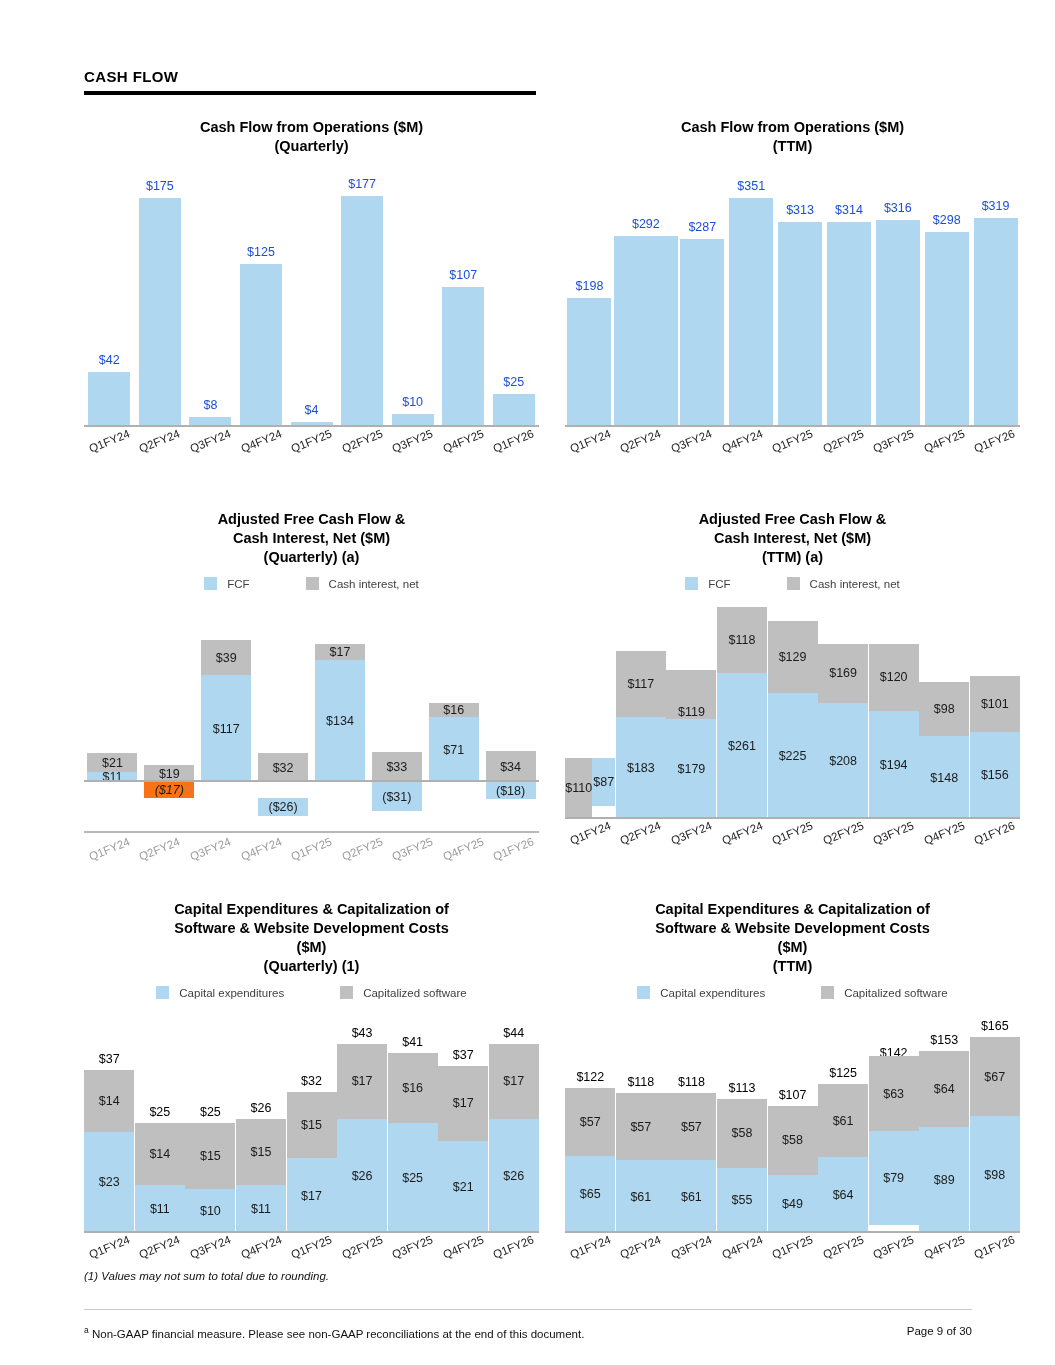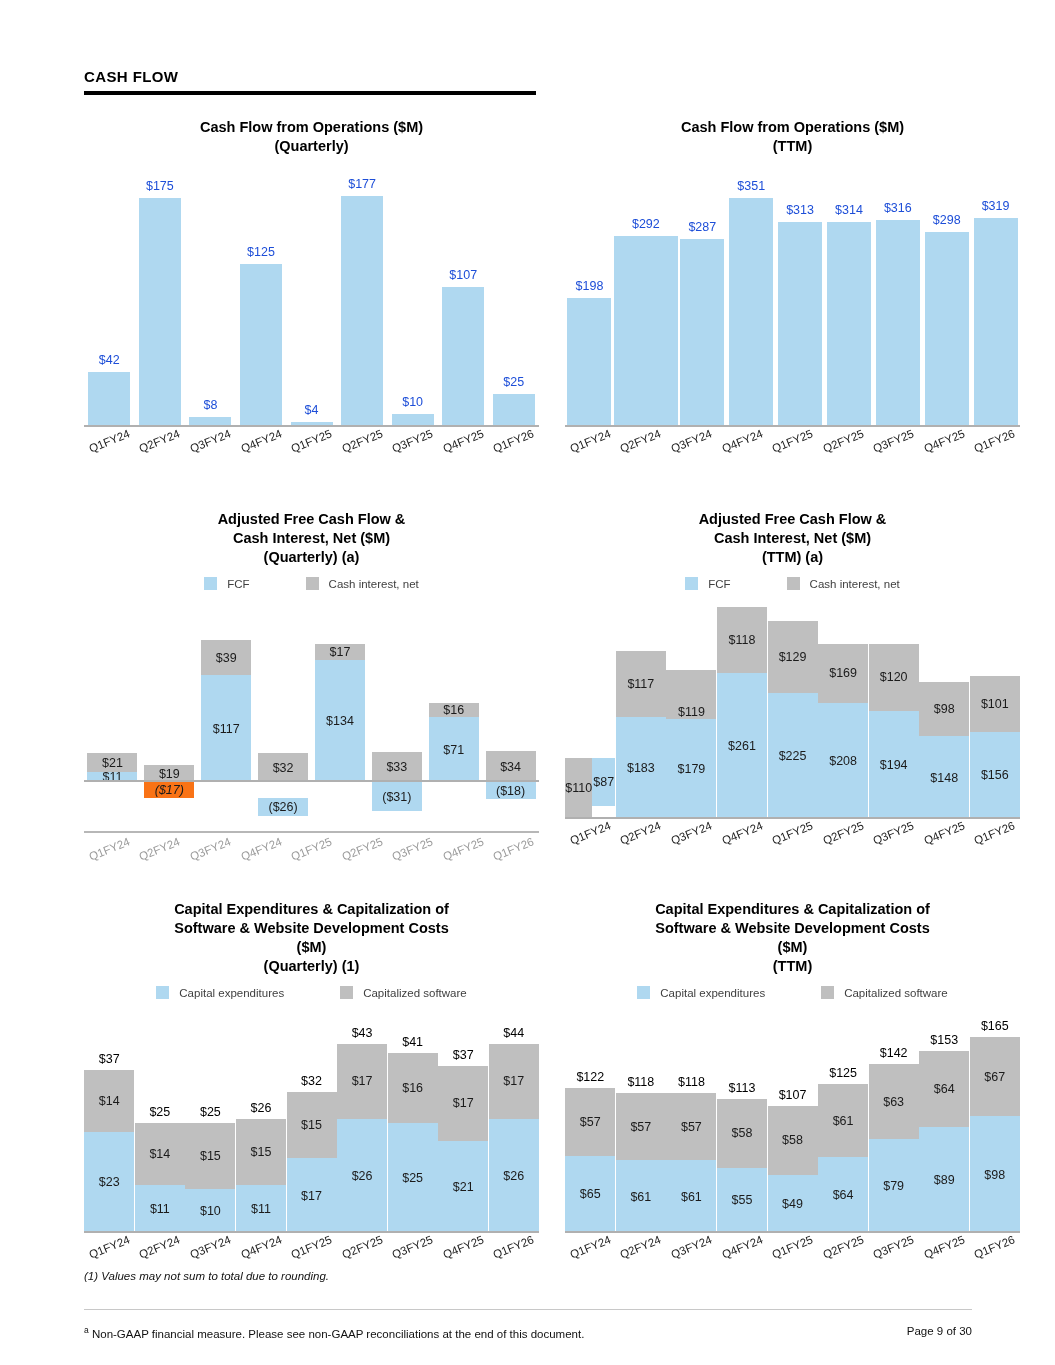--- a/index.html
+++ b/index.html
@@ -826,21 +826,21 @@
                 </div>
                 <div class="seg" style="height:76.10810810810811px;background:#AFD8F0;">
                   <span>$64</span>
                 </div>
               </div>
             </div>
           </div>
           <div class="slot">
             <div style="width:50px;position:absolute;left:50%;transform:translateX(-50%);bottom:0px;">
               <div style="position:absolute;left:0;width:100%;text-align:center;font-size:12.5px;bottom:172.86486486486487px;">$142</div>
-              <div style="position:absolute;left:0;width:100%;bottom:0;display:flex;flex-direction:column;">
+              <div style="position:absolute;left:0;width:100%;bottom:8px;display:flex;flex-direction:column;">
                 <div class="seg" style="height:74.91891891891892px;background:#BFBFBF;">
                   <span>$63</span>
                 </div>
                 <div class="seg" style="height:93.94594594594595px;background:#AFD8F0;">
                   <span>$79</span>
                 </div>
               </div>
             </div>
           </div>
           <div class="slot">

